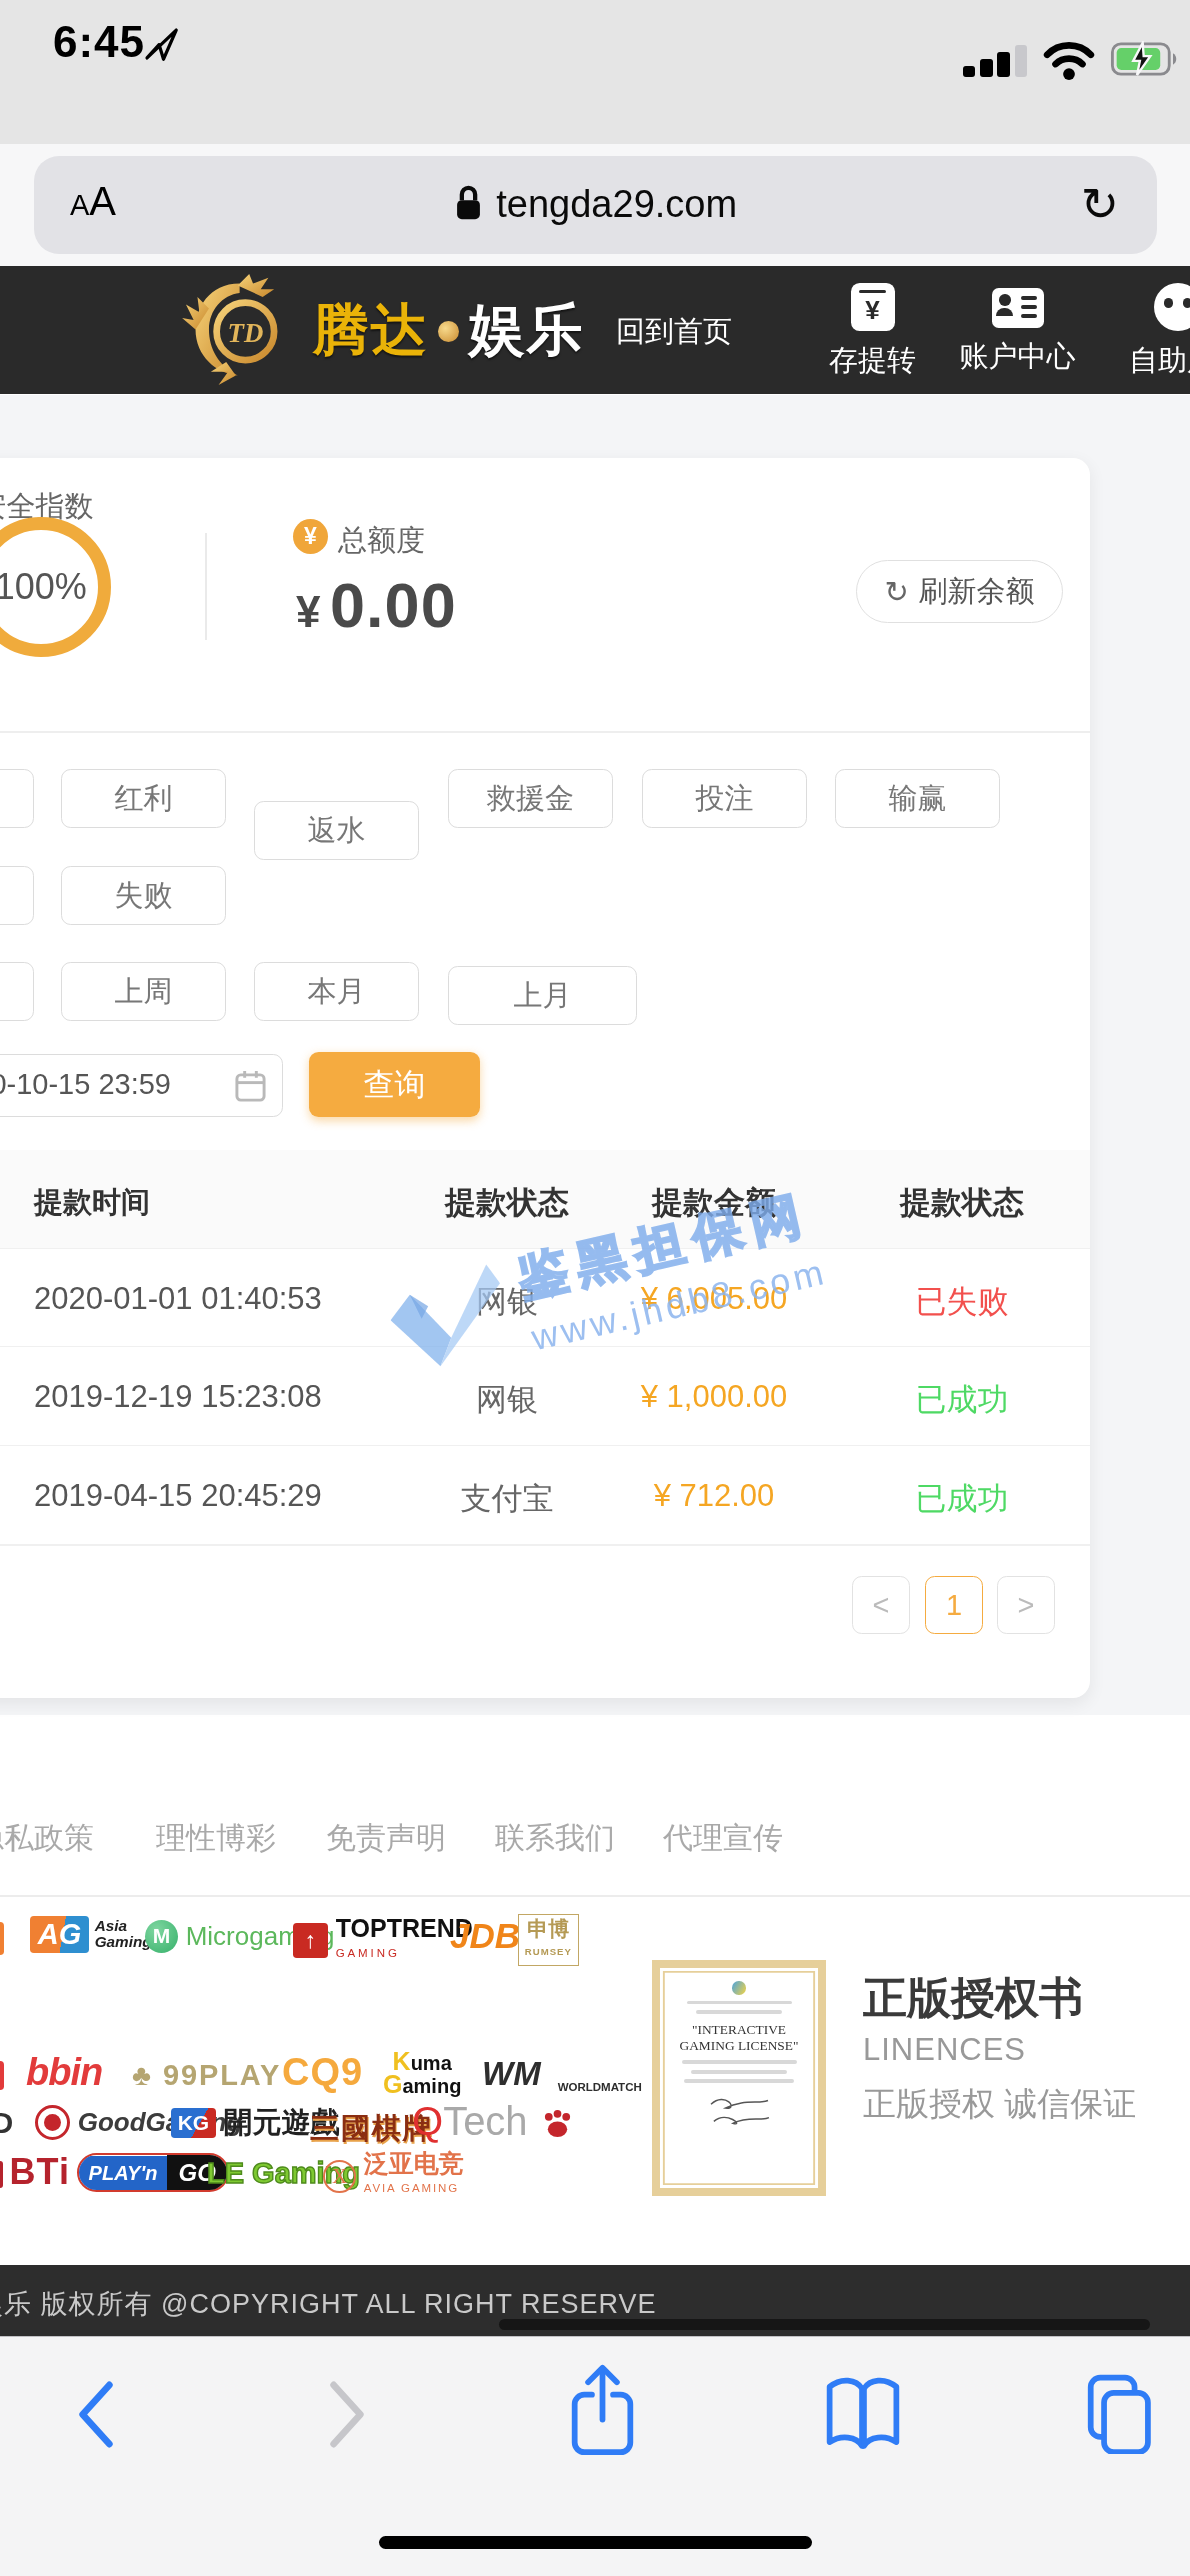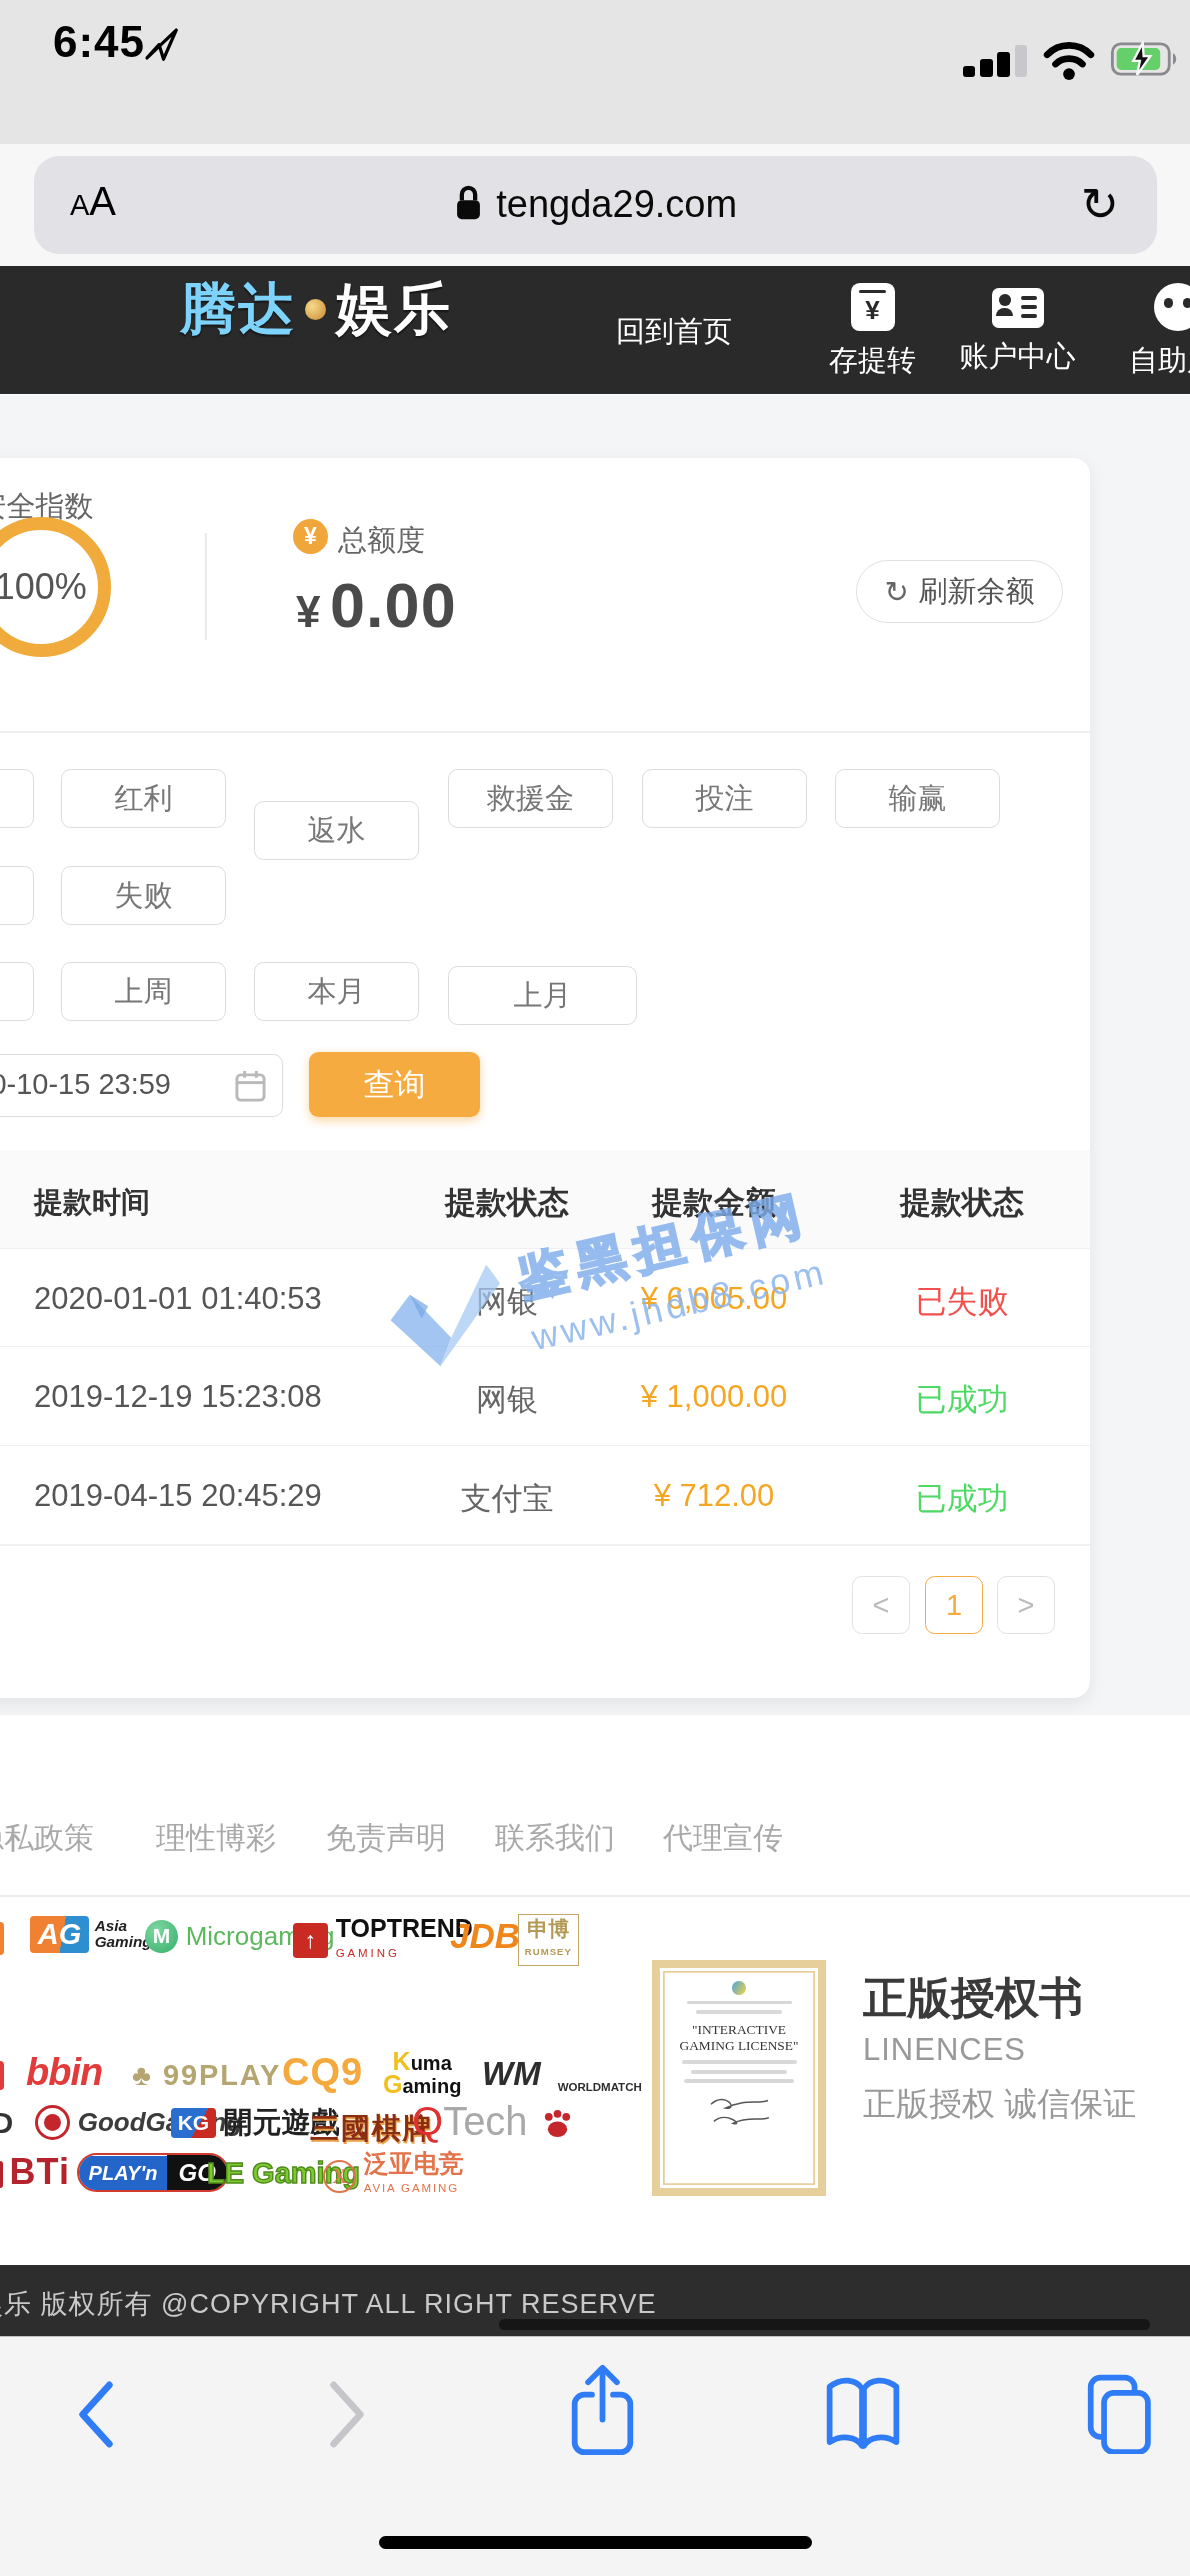--- a/index.html
+++ b/index.html
@@ -25,21 +25,21 @@
   .url-pill{left:34px;top:11.5px;width:1123px;height:98px;background:#e2e2e6;border-radius:25px;}
   .aa{left:36px;top:23px;font-size:40px;color:#000;}
   .aa .small{font-size:29px;}
   .url-center{left:0;top:0;width:100%;height:100%;display:flex;align-items:center;justify-content:center;gap:13.4px;}
   .url-text{font-size:38px;color:#0a0a0a;}
   .reload{right:38px;top:21px;font-size:46px;color:#0a0a0a;font-family:"DejaVu Sans",sans-serif;}
 
   
   .site-header{left:0;top:266px;width:1190px;height:128px;background:#2a2a2a;}
   .brand{left:180px;top:5.8px;display:flex;align-items:center;}
-  .brand-name-gold{font-size:56px;font-weight:800;color:#7dd3fc;letter-spacing:1.9px;text-shadow:0 1.9px 1.9px rgba(0,0,0,.5);}
+  .brand-name-gold{font-size:56px;font-weight:800;color:#eab308;letter-spacing:1.9px;text-shadow:0 1.9px 1.9px rgba(0,0,0,.5);}
   .brand-dot{width:21px;height:21px;border-radius:50%;background:radial-gradient(circle at 35% 35%,#f7d98c,#c98a2e);margin:0 9.6px;}
   .brand-name-white{font-size:56px;font-weight:800;color:#fff;letter-spacing:1.9px;text-shadow:0 1.9px 1.9px rgba(0,0,0,.5);}
   .home-link{left:616px;top:46px;font-size:29px;color:#fff;}
   .hnav{top:17px;width:125px;display:flex;flex-direction:column;align-items:center;gap:9.6px;color:#fff;}
   .hnav .lbl{font-size:29px;white-space:nowrap;}
   .ic-dep{width:44px;height:48px;background:#fff;border-radius:8.6px;position:relative;display:flex;align-items:center;justify-content:center;}
   .ic-dep:before{content:"";position:absolute;top:6.7px;left:8.6px;right:8.6px;height:3.8px;background:#2a2a2a;border-radius:1.9px;}
   .ic-dep b{font-size:26px;color:#2a2a2a;margin-top:7.7px;}
   .ic-acct{width:52px;height:40px;background:#fff;border-radius:6.7px;position:relative;margin-top:4.8px;}
   .ic-acct .dot{position:absolute;left:7.7px;top:6.7px;width:11.5px;height:11.5px;border-radius:50%;background:#2a2a2a;}
@@ -223,20 +223,36 @@
         </svg>
       </span>
       <span class="url-text">tengda29.com</span>
     </div>
     <div class="abs reload">↻</div>
   </div>
 </div>
 
 <div class="abs site-header">
   <div class="abs brand">
+    <span style="margin-right:7.7px;">
+      <svg width="125" height="115" viewBox="0 0 130 120">
+        <defs>
+            <linearGradient id="gold" x1="0" y1="0" x2="1" y2="1">
+          <stop offset="0" stop-color="#f6d37a"></stop>
+              <stop offset="1" stop-color="#c9882c"></stop>
+        </linearGradient>
+          </defs>
+        <path d="M62 12 C30 12 16 38 16 60 C16 88 38 106 60 108 C40 98 30 80 30 60 C30 40 44 24 62 22 Z" fill="url(#gold)"></path>
+        <path d="M16 60 L2 48 L14 50 L6 34 L20 42 L18 26 L30 38" fill="url(#gold)"></path>
+        <path d="M58 108 L40 118 L50 104 L32 104 L48 94" fill="url(#gold)"></path>
+        <path d="M60 14 L72 2 L76 12 L92 6 L84 18 L98 18 L86 26 Z" fill="url(#gold)"></path>
+        <circle cx="68" cy="62" r="30" fill="none" stroke="url(#gold)" stroke-width="7"></circle>
+        <text x="68" y="73" text-anchor="middle" font-family="Liberation Serif,serif" font-size="28" font-style="italic" font-weight="700" fill="#e2b55a">TD</text>
+      </svg>
+    </span>
     <span class="brand-name-gold">腾达</span>
     <span class="brand-dot"></span>
     <span class="brand-name-white">娱乐</span>
   </div>
   <div class="abs home-link">回到首页</div>
 
   <div class="abs hnav" style="left:810px;">
     <span class="ic-dep">
         <b>¥</b>
       </span>

